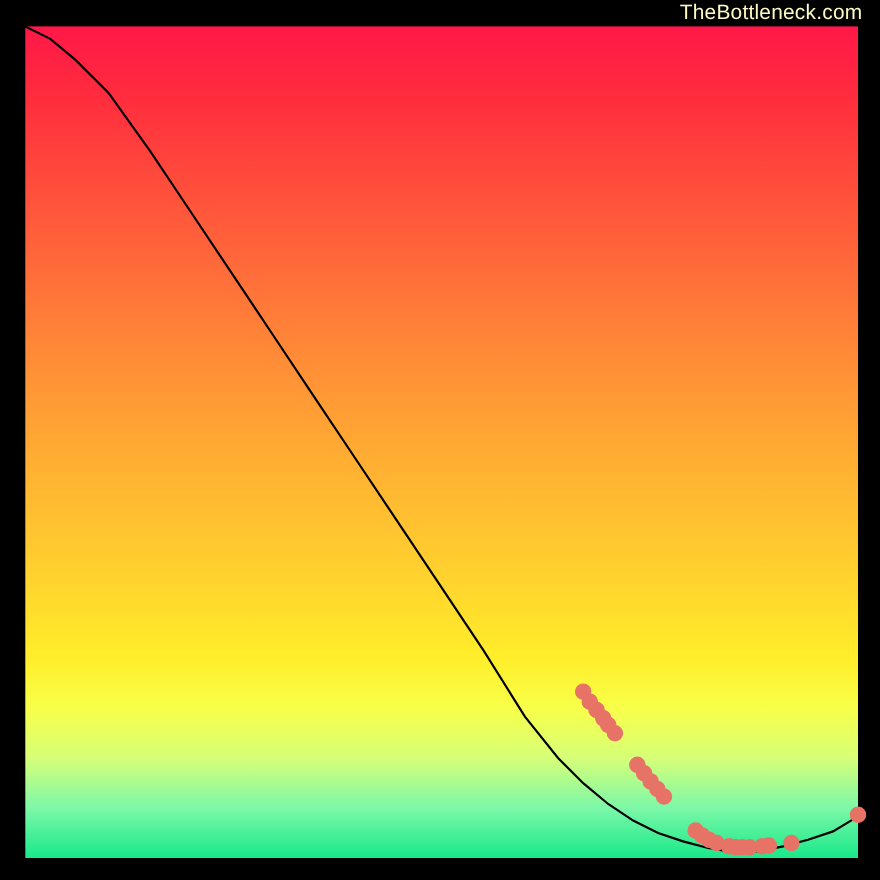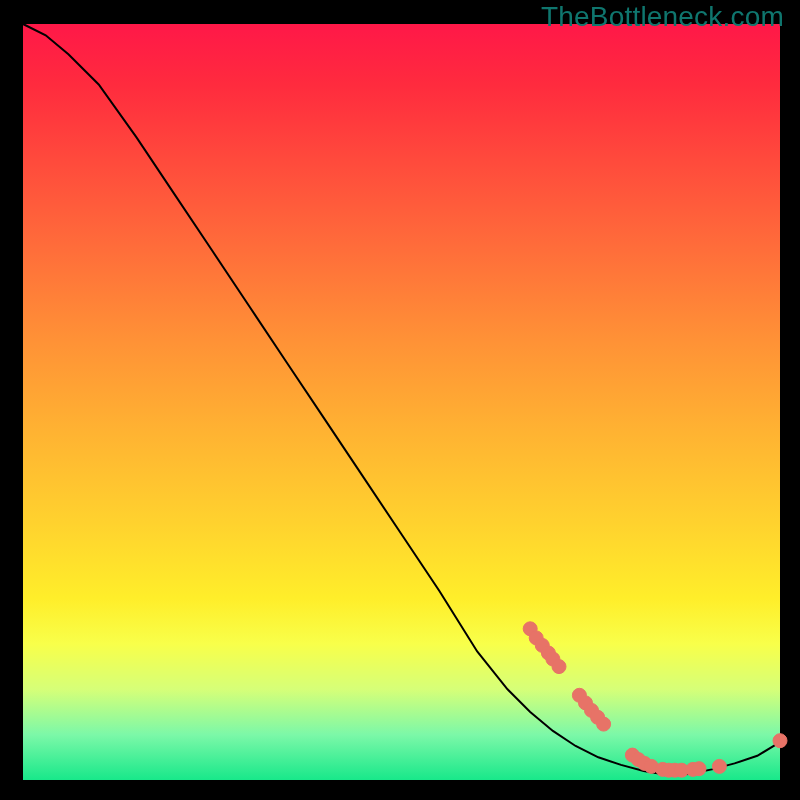--- a/index.html
+++ b/index.html
@@ -51,22 +51,22 @@
   }
   .dot {
     fill: #e77367;
     stroke: #e77367;
   }
   .watermark {
     position: absolute;
     top: 1px;
     right: 16px;
     font-family: Arial, Helvetica, sans-serif;
-    font-size: 28px;
-    color: #0f766e;
+    font-size: 19px;
+    color: #fef9c3;
     letter-spacing: 0.2px;
   }
 </style>
 </head>
 <body>
 
 <div class="stage">
   <div class="plot-area"></div>
 
   <svg class="overlay" viewBox="0 0 757 756">

